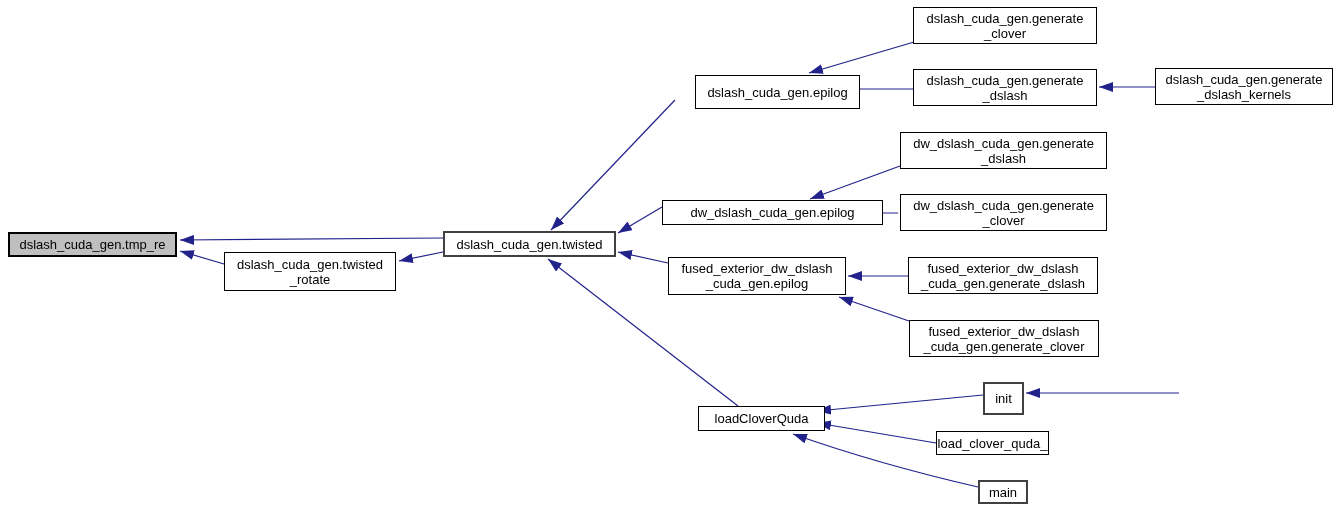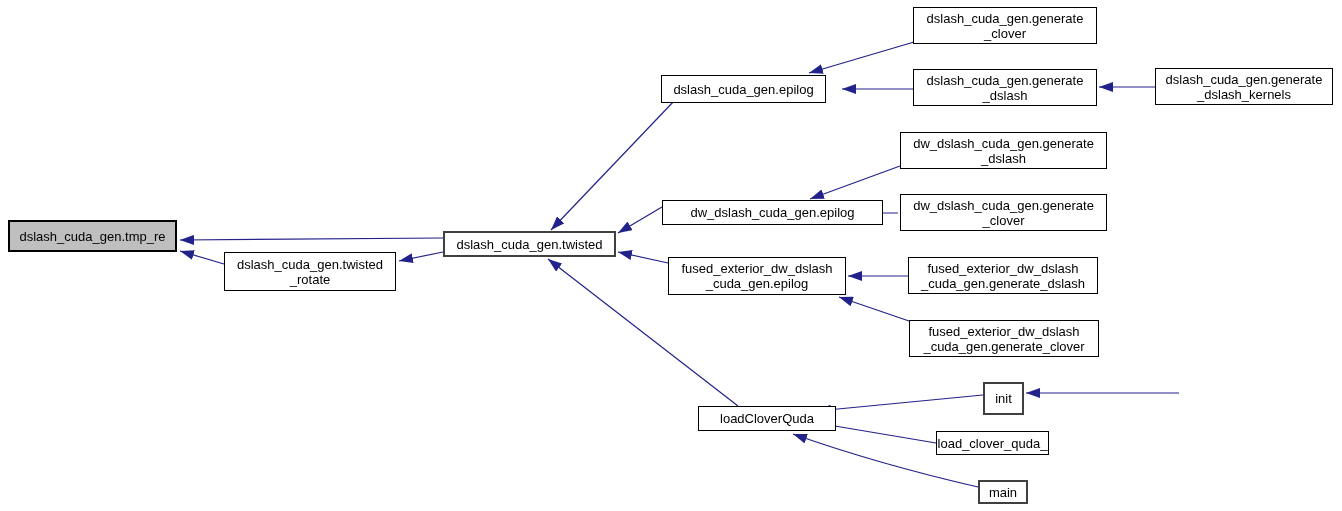--- a/index.html
+++ b/index.html
@@ -76,28 +76,28 @@
     <line x1="900" y1="166" x2="810" y2="199" marker-end="url(#arrowhead)"></line>
     <line x1="898" y1="213" x2="854" y2="213" marker-end="url(#arrowhead)"></line>
     <line x1="908" y1="276" x2="848" y2="276" marker-end="url(#arrowhead)"></line>
     <line x1="909" y1="321" x2="839" y2="297" marker-end="url(#arrowhead)"></line>
     <line x1="983" y1="395" x2="817" y2="411" marker-end="url(#arrowhead)"></line>
     <line x1="936" y1="443" x2="817" y2="423" marker-end="url(#arrowhead)"></line>
     <path class="edge" d="M 978 487 Q 878 464 793 434" marker-end="url(#arrowhead)"></path>
     <line x1="1179" y1="393" x2="1026" y2="393" marker-end="url(#arrowhead)"></line>
   </svg>
 
-  <div class="node highlight" style="left:8px; top:220px; width:169px; height:32px;">dslash_cuda_gen.tmp_re</div>
+  <div class="node highlight" style="left:8px; top:232px; width:169px; height:25px;">dslash_cuda_gen.tmp_re</div>
 
   <div class="node" style="left:224px; top:252px; width:172px; height:39px;">dslash_cuda_gen.twisted
 _rotate</div>
 
   <div class="node bold" style="left:443px; top:231px; width:173px; height:26px;">dslash_cuda_gen.twisted</div>
 
-  <div class="node" style="left:661px; top:75px; width:165px; height:28px;">dslash_cuda_gen.epilog</div>
+  <div class="node" style="left:695px; top:75px; width:165px; height:34px;">dslash_cuda_gen.epilog</div>
 
   <div class="node" style="left:913px; top:7px; width:184px; height:37px;">dslash_cuda_gen.generate
 _clover</div>
 
   <div class="node" style="left:913px; top:69px; width:184px; height:37px;">dslash_cuda_gen.generate
 _dslash</div>
 
   <div class="node" style="left:1155px; top:68px; width:178px; height:37px;">dslash_cuda_gen.generate
 _dslash_kernels</div>
 
@@ -111,21 +111,21 @@
 
   <div class="node" style="left:668px; top:257px; width:178px; height:38px;">fused_exterior_dw_dslash
 _cuda_gen.epilog</div>
 
   <div class="node" style="left:908px; top:257px; width:190px; height:37px;">fused_exterior_dw_dslash
 _cuda_gen.generate_dslash</div>
 
   <div class="node" style="left:909px; top:320px; width:190px; height:37px;">fused_exterior_dw_dslash
 _cuda_gen.generate_clover</div>
 
-  <div class="node" style="left:698px; top:406px; width:138px; height:25px;">loadCloverQuda</div>
+  <div class="node" style="left:698px; top:406px; width:127px; height:25px;">loadCloverQuda</div>
 
   <div class="node bold" style="left:983px; top:382px; width:41px; height:33px;">init</div>
 
 
   <div class="node" style="left:936px; top:431px; width:113px; height:24px;">load_clover_quda_</div>
 
   <div class="node bold" style="left:978px; top:480px; width:50px; height:24px;">main</div>
 
 </div>
 

